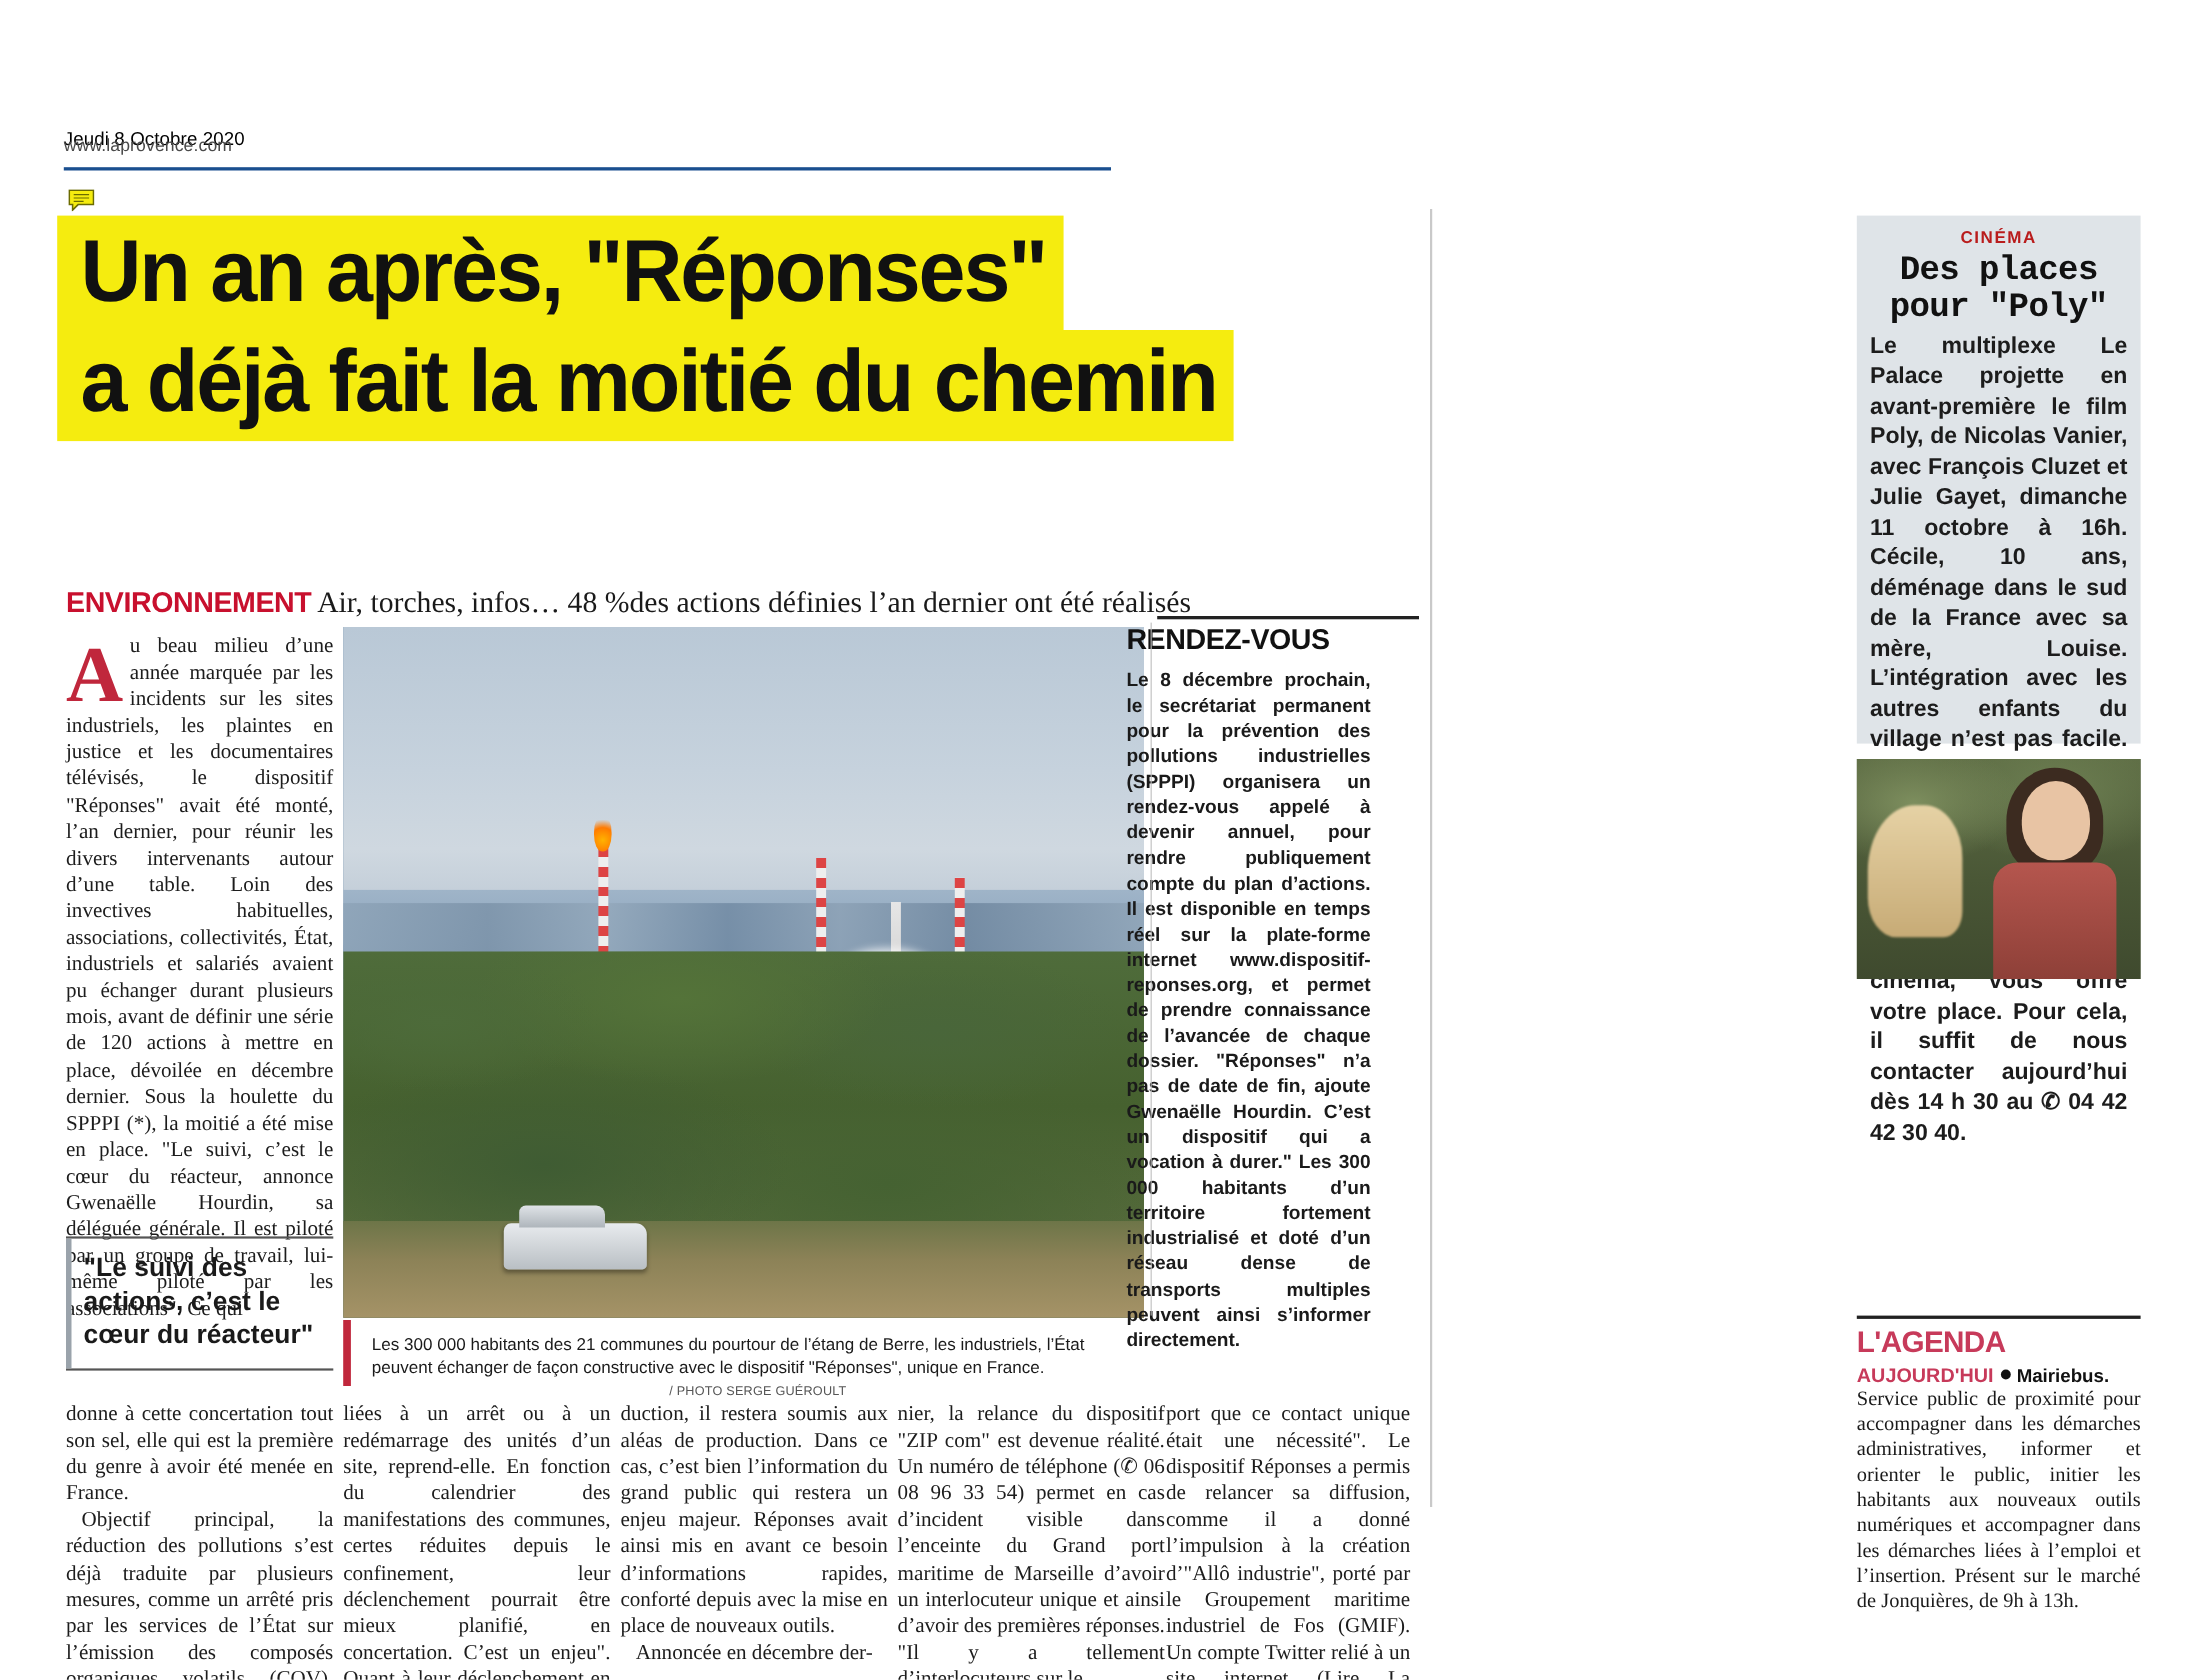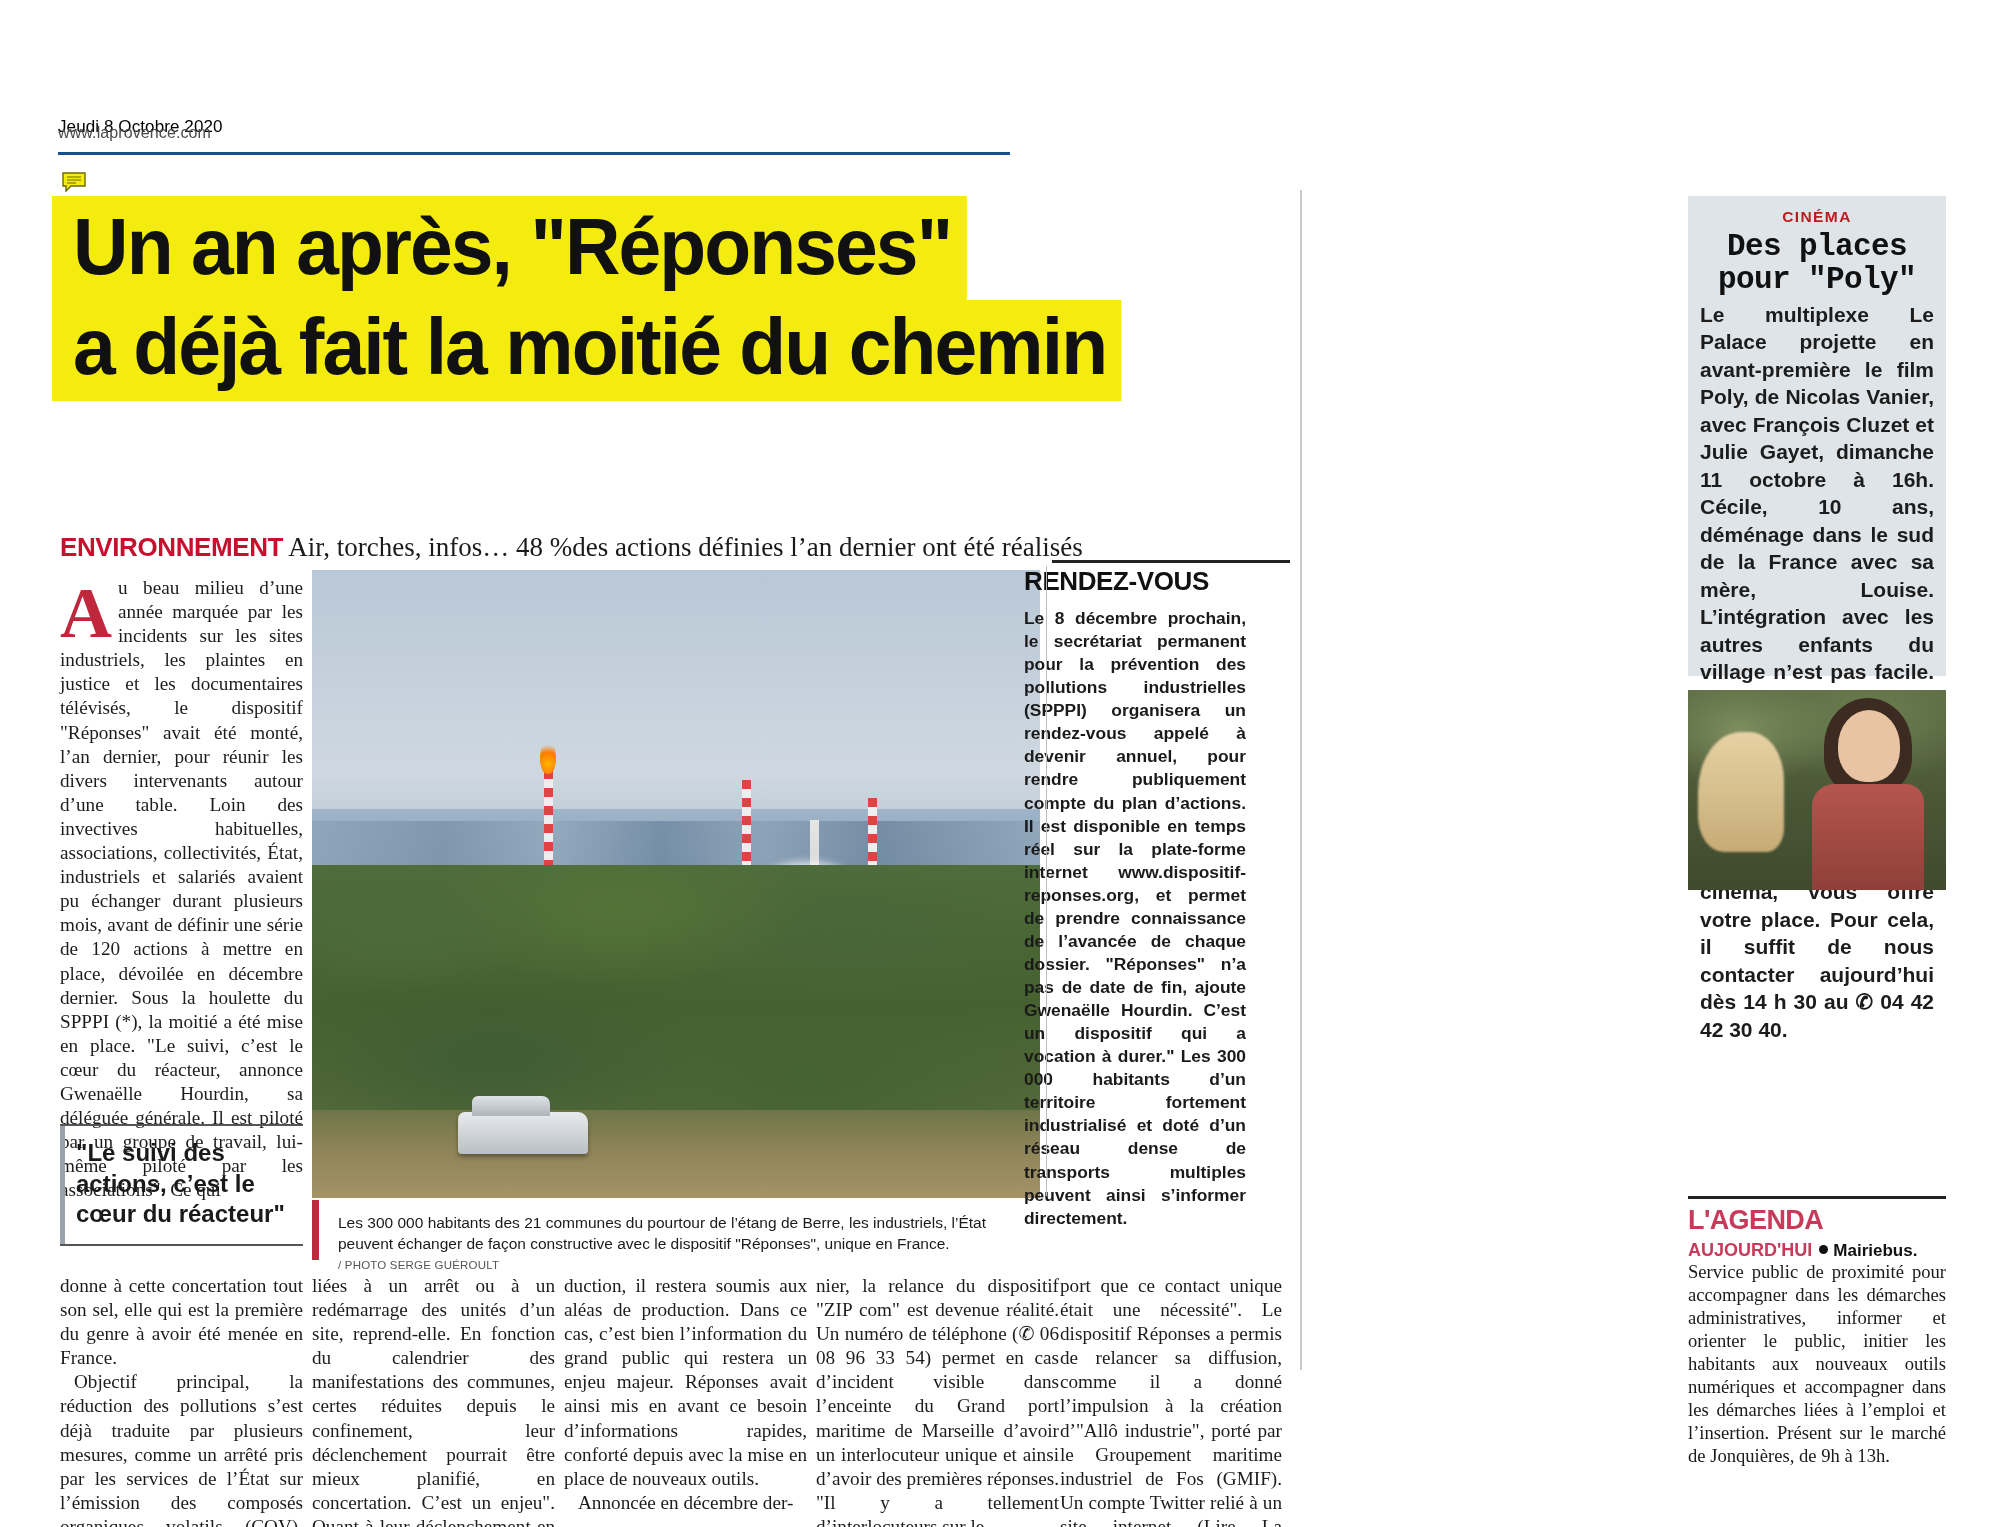--- a/index.html
+++ b/index.html
@@ -169,21 +169,21 @@
   .photo-caption {
     position: absolute; left: 312px; top: 1212px; width: 728px;
     font-family: "Liberation Sans", sans-serif; font-size: 15.5px;
     line-height: 1.38; color: #1a1a1a; padding-left: 26px;
   }
   .photo-caption:before {
     content:""; position: absolute; left: 0; top: -12px; width: 7px; height: 60px;
     background: #c0273c;
   }
   .photo-credit {
-    display: block; text-align: left; font-size: 11.5px; color: #555;
+    display: block; text-align: center; font-size: 11.5px; color: #555;
     margin-top: 3px; letter-spacing: .2px;
   }
 
   
   .rdv {
     position: absolute; left: 1024px; top: 566px; width: 222px;
   }
   .rdv-rule-top {
     position: absolute; left: 1052px; top: 560px; width: 238px; height: 3px; background: #222;
   }

